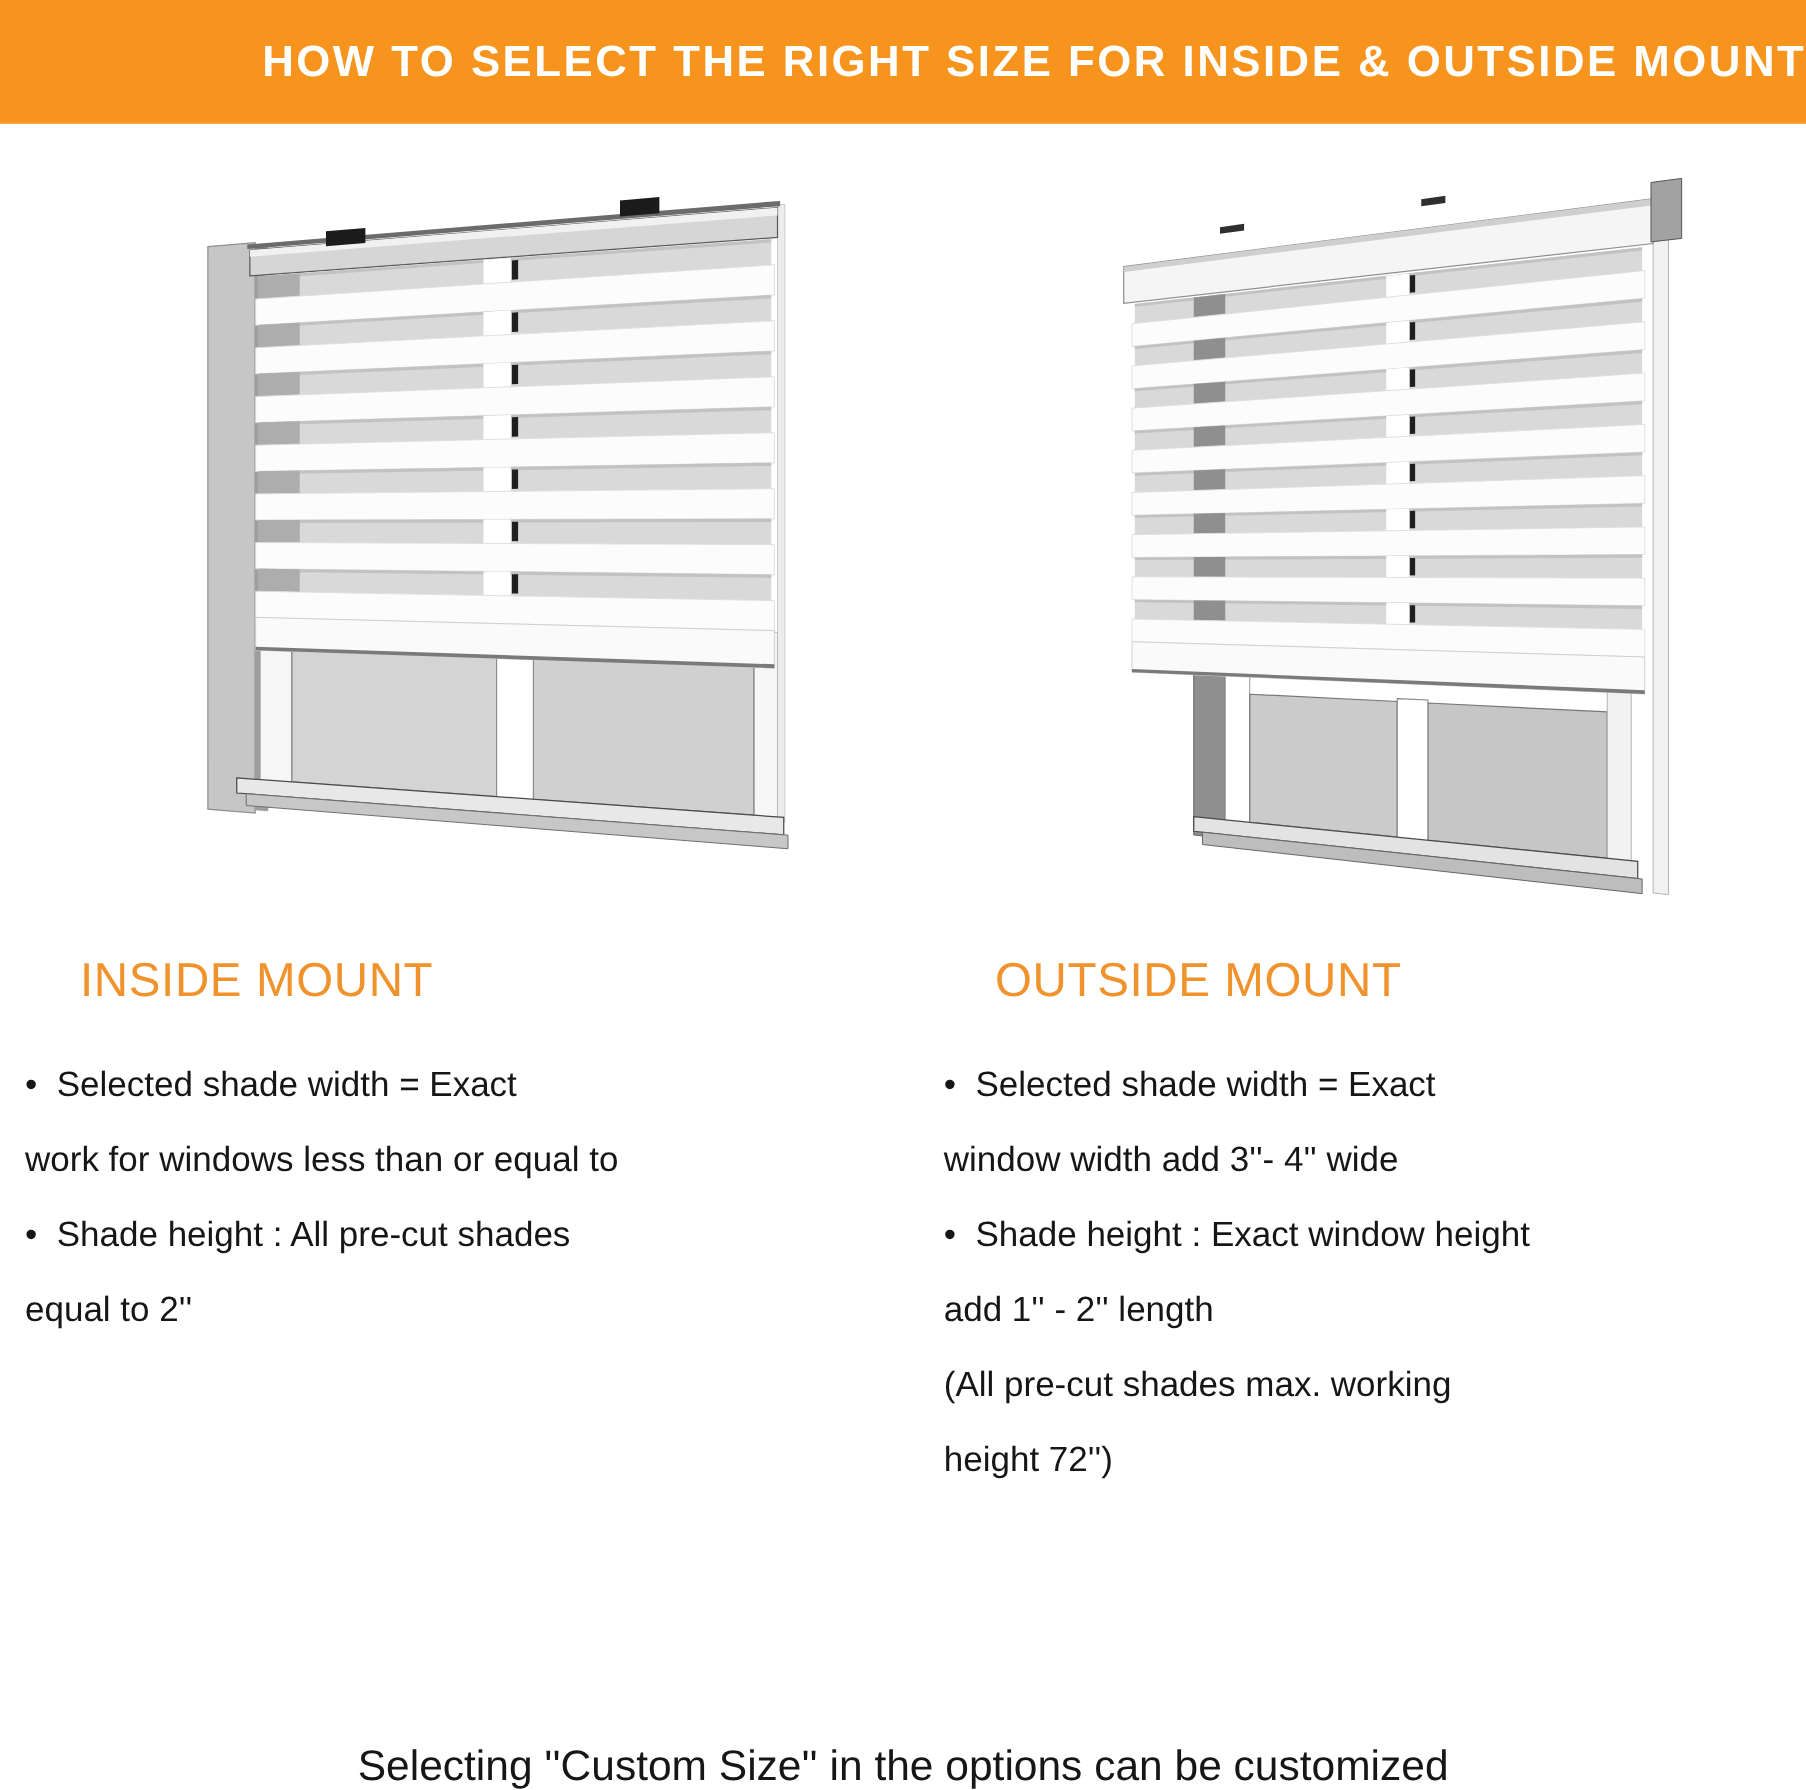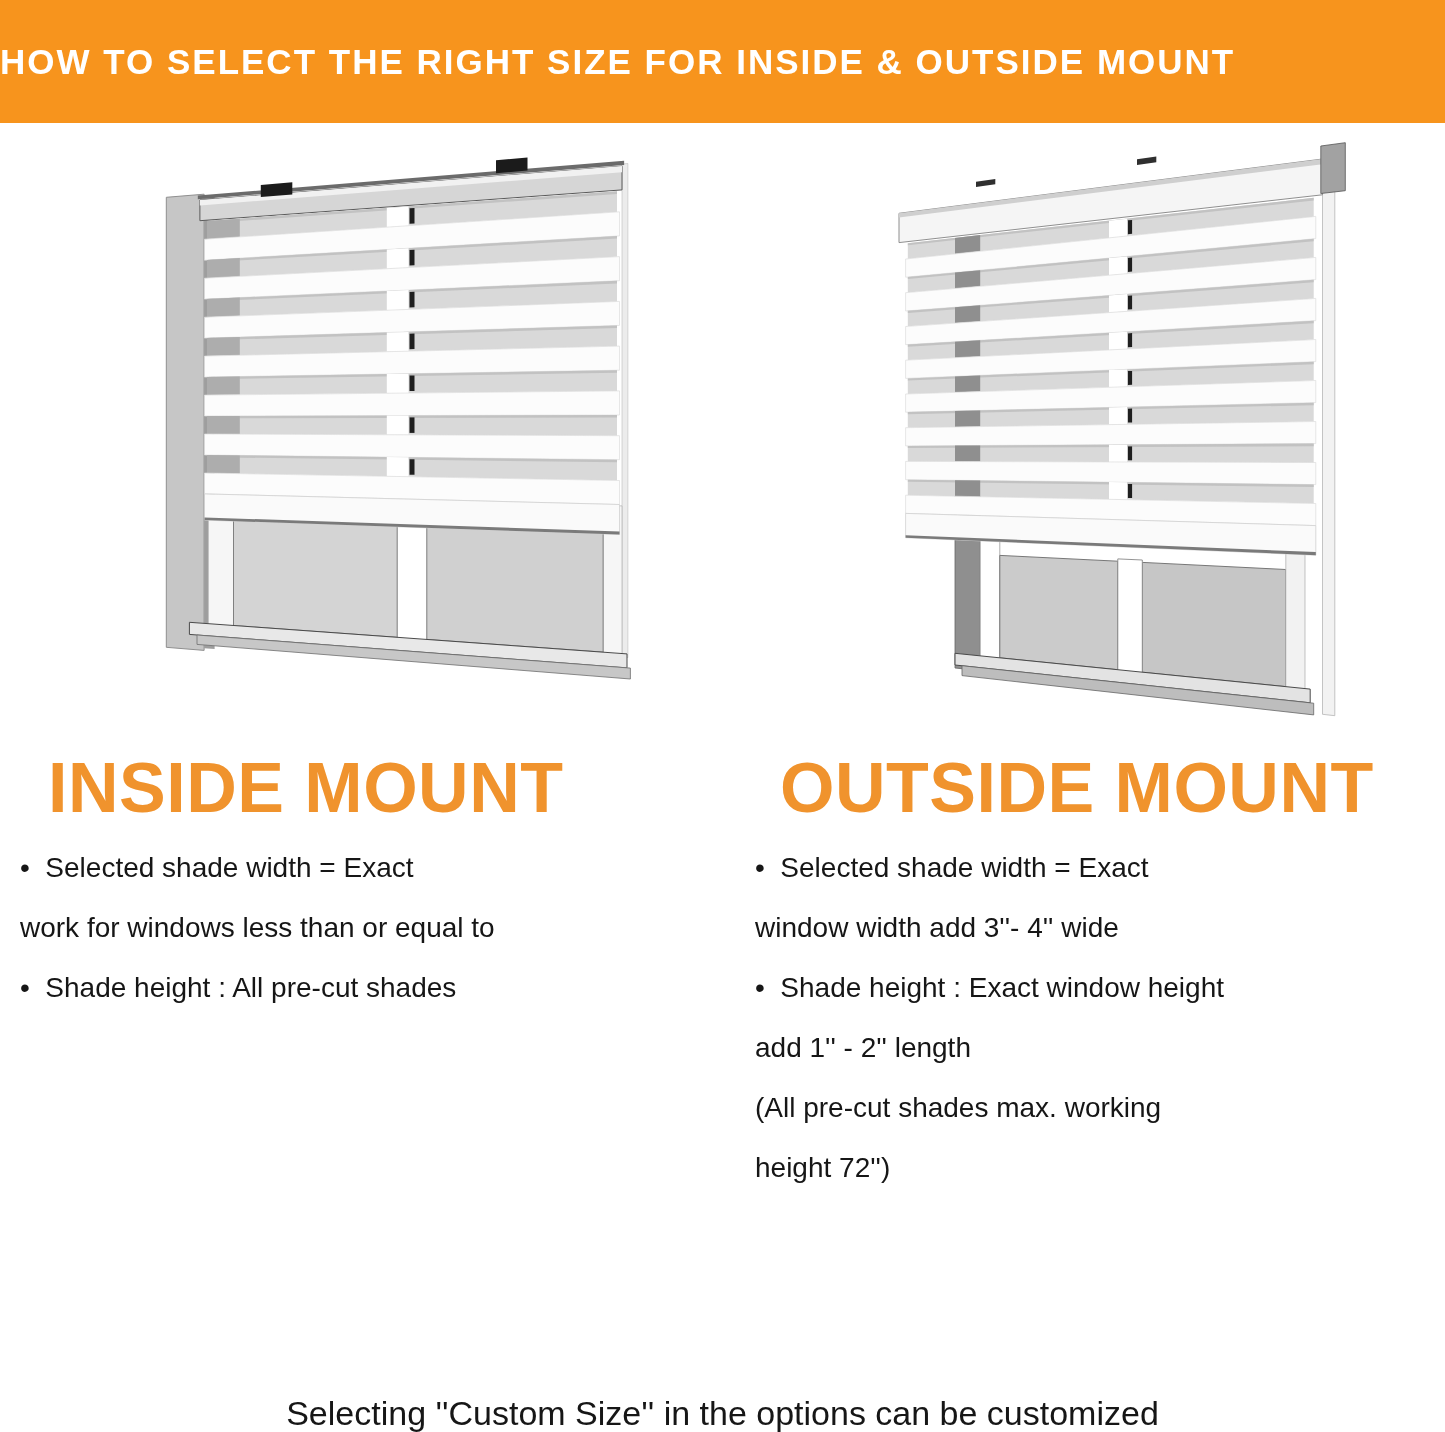--- a/index.html
+++ b/index.html
@@ -1,35 +1,35 @@
 <!DOCTYPE html>
 <html style="--banner-bg: #F7941D; --banner-text: #FFFFFF; --heading: #F0932D; --body-text: #161616;"><head>
 <meta charset="utf-8">
 <style>
   html,body{margin:0;padding:0;}
   body{
     width:1445px;height:1432px;position:relative;overflow:hidden;
     background:#ffffff;font-family:"Liberation Sans",sans-serif;
   }
   .banner{
-    position:absolute;top:0;left:0;width:1445px;height:123px;
+    position:absolute;top:0;left:0;width:1445px;height:99px;
     background:var(--banner-bg,#F7941D);
-    display:flex;align-items:center;justify-content:flex-start;
+    display:flex;align-items:center;justify-content:flex-end;
   }
   .banner-title{
     color:var(--banner-text,#FFFFFF);
     font-size:35px;font-weight:700;letter-spacing:2px;white-space:nowrap;
   }
   .fig{position:absolute;margin:0;padding:0;}
   .fig svg{display:block;width:100%;height:100%;}
   .fig-inside{left:152px;top:150px;width:495px;height:560px;}
   .fig-outside{left:860px;top:140px;width:520px;height:585px;}
   .mount-heading{
-    position:absolute;margin:0;
-    font-size:70px;font-weight:700;color:var(--heading,#F0932D);
+    position:absolute;margin:16px;
+    font-size:38px;font-weight:400;color:var(--heading,#F0932D);
     letter-spacing:0.5px;white-space:nowrap;
   }
   .h-inside{left:48px;top:748px;}
   .h-outside{left:780px;top:748px;}
   .col{position:absolute;width:700px;}
   .col-left{left:20px;top:838px;}
   .col-right{left:755px;top:838px;}
   .tline{
     font-size:28px;line-height:60px;color:var(--body-text,#161616);
     white-space:pre;
@@ -180,20 +180,21 @@
     </svg>
 </figure>
 
 <h2 class="mount-heading h-inside">INSIDE MOUNT</h2>
 <h2 class="mount-heading h-outside">OUTSIDE MOUNT</h2>
 
 <div class="col col-left">
   <div class="tline">•  Selected shade width = Exact</div>
   <div class="tline">work for windows less than or equal to</div>
   <div class="tline">•  Shade height : All pre-cut shades</div>
+  <div class="tline">equal to 2''</div>
 </div>
 
 <div class="col col-right">
   <div class="tline">•  Selected shade width = Exact</div>
   <div class="tline">window width add 3''- 4'' wide</div>
   <div class="tline">•  Shade height : Exact window height</div>
   <div class="tline">add 1'' - 2'' length</div>
   <div class="tline">(All pre-cut shades max. working</div>
   <div class="tline">height 72'')</div>
 </div>

